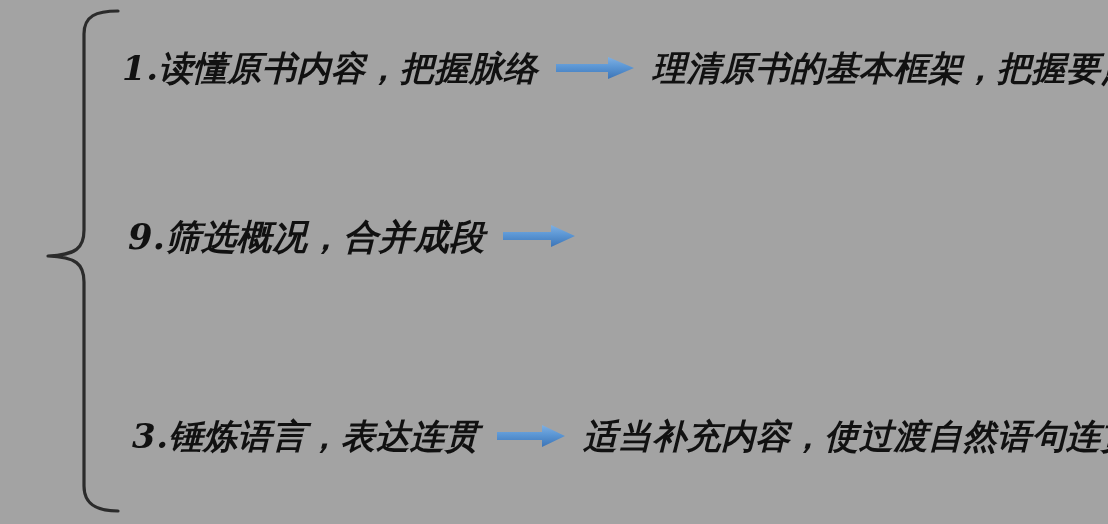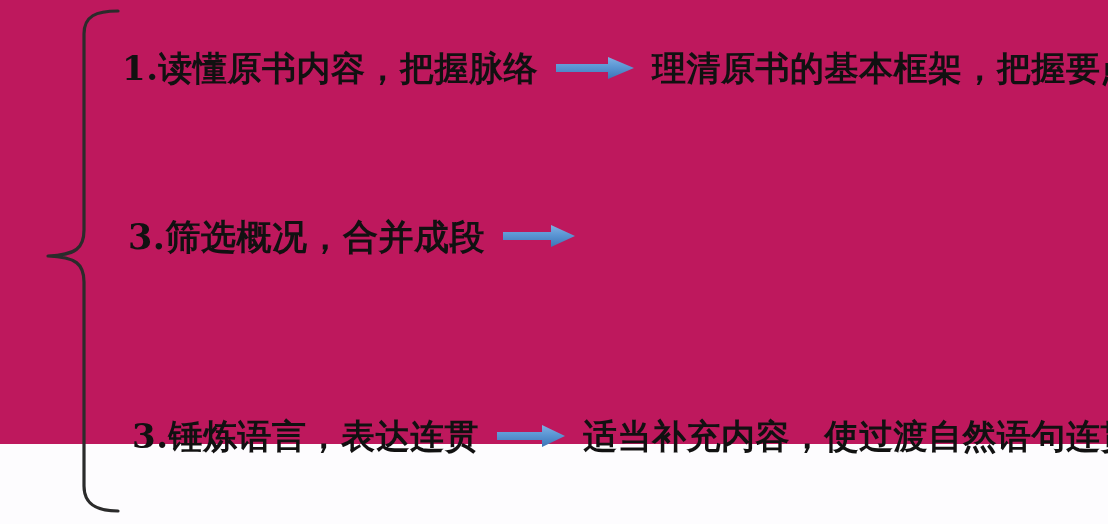--- a/index.html
+++ b/index.html
@@ -10,22 +10,23 @@
     width: 1108px;
     height: 524px;
     background: #fdfcfe;
     font-family: "Liberation Serif", "DejaVu Serif", serif;
     overflow: hidden;
   }
 
   #canvas {
     position: relative;
     width: 1108px;
-    height: 444px;
-    background: #be185d;
+    height: 524px;
+    background: #a3a3a3;
+    font-style: italic;
   }
 
   
   .brace-wrap {
     position: absolute;
     left: 38px;
     top: 8px;
     width: 90px;
     height: 508px;
   }
@@ -103,21 +104,21 @@
           </linearGradient>
         </defs>
         <path d="M 0 9 L 52 9 L 52 2 L 78 13 L 52 24 L 52 17 L 0 17 Z" fill="url(#ag1)"></path>
       </svg>
     </span>
 
     <span class="cn-text right-text">理清原书的基本框架，把握要点</span>
   </div>
 
   <div class="row row-2">
-    <span class="cn-text left-text">3.筛选概况，合并成段</span>
+    <span class="cn-text left-text">9.筛选概况，合并成段</span>
 
     <span class="arrow arrow-2">
       <svg viewBox="0 0 72 26" xmlns="http://www.w3.org/2000/svg" aria-hidden="true">
         <defs>
           <linearGradient id="ag2" x1="0" y1="0" x2="0" y2="1">
             <stop offset="0%" stop-color="#7fb0e2"></stop>
             <stop offset="45%" stop-color="#5b96d4"></stop>
             <stop offset="100%" stop-color="#3c74b6"></stop>
           </linearGradient>
         </defs>

